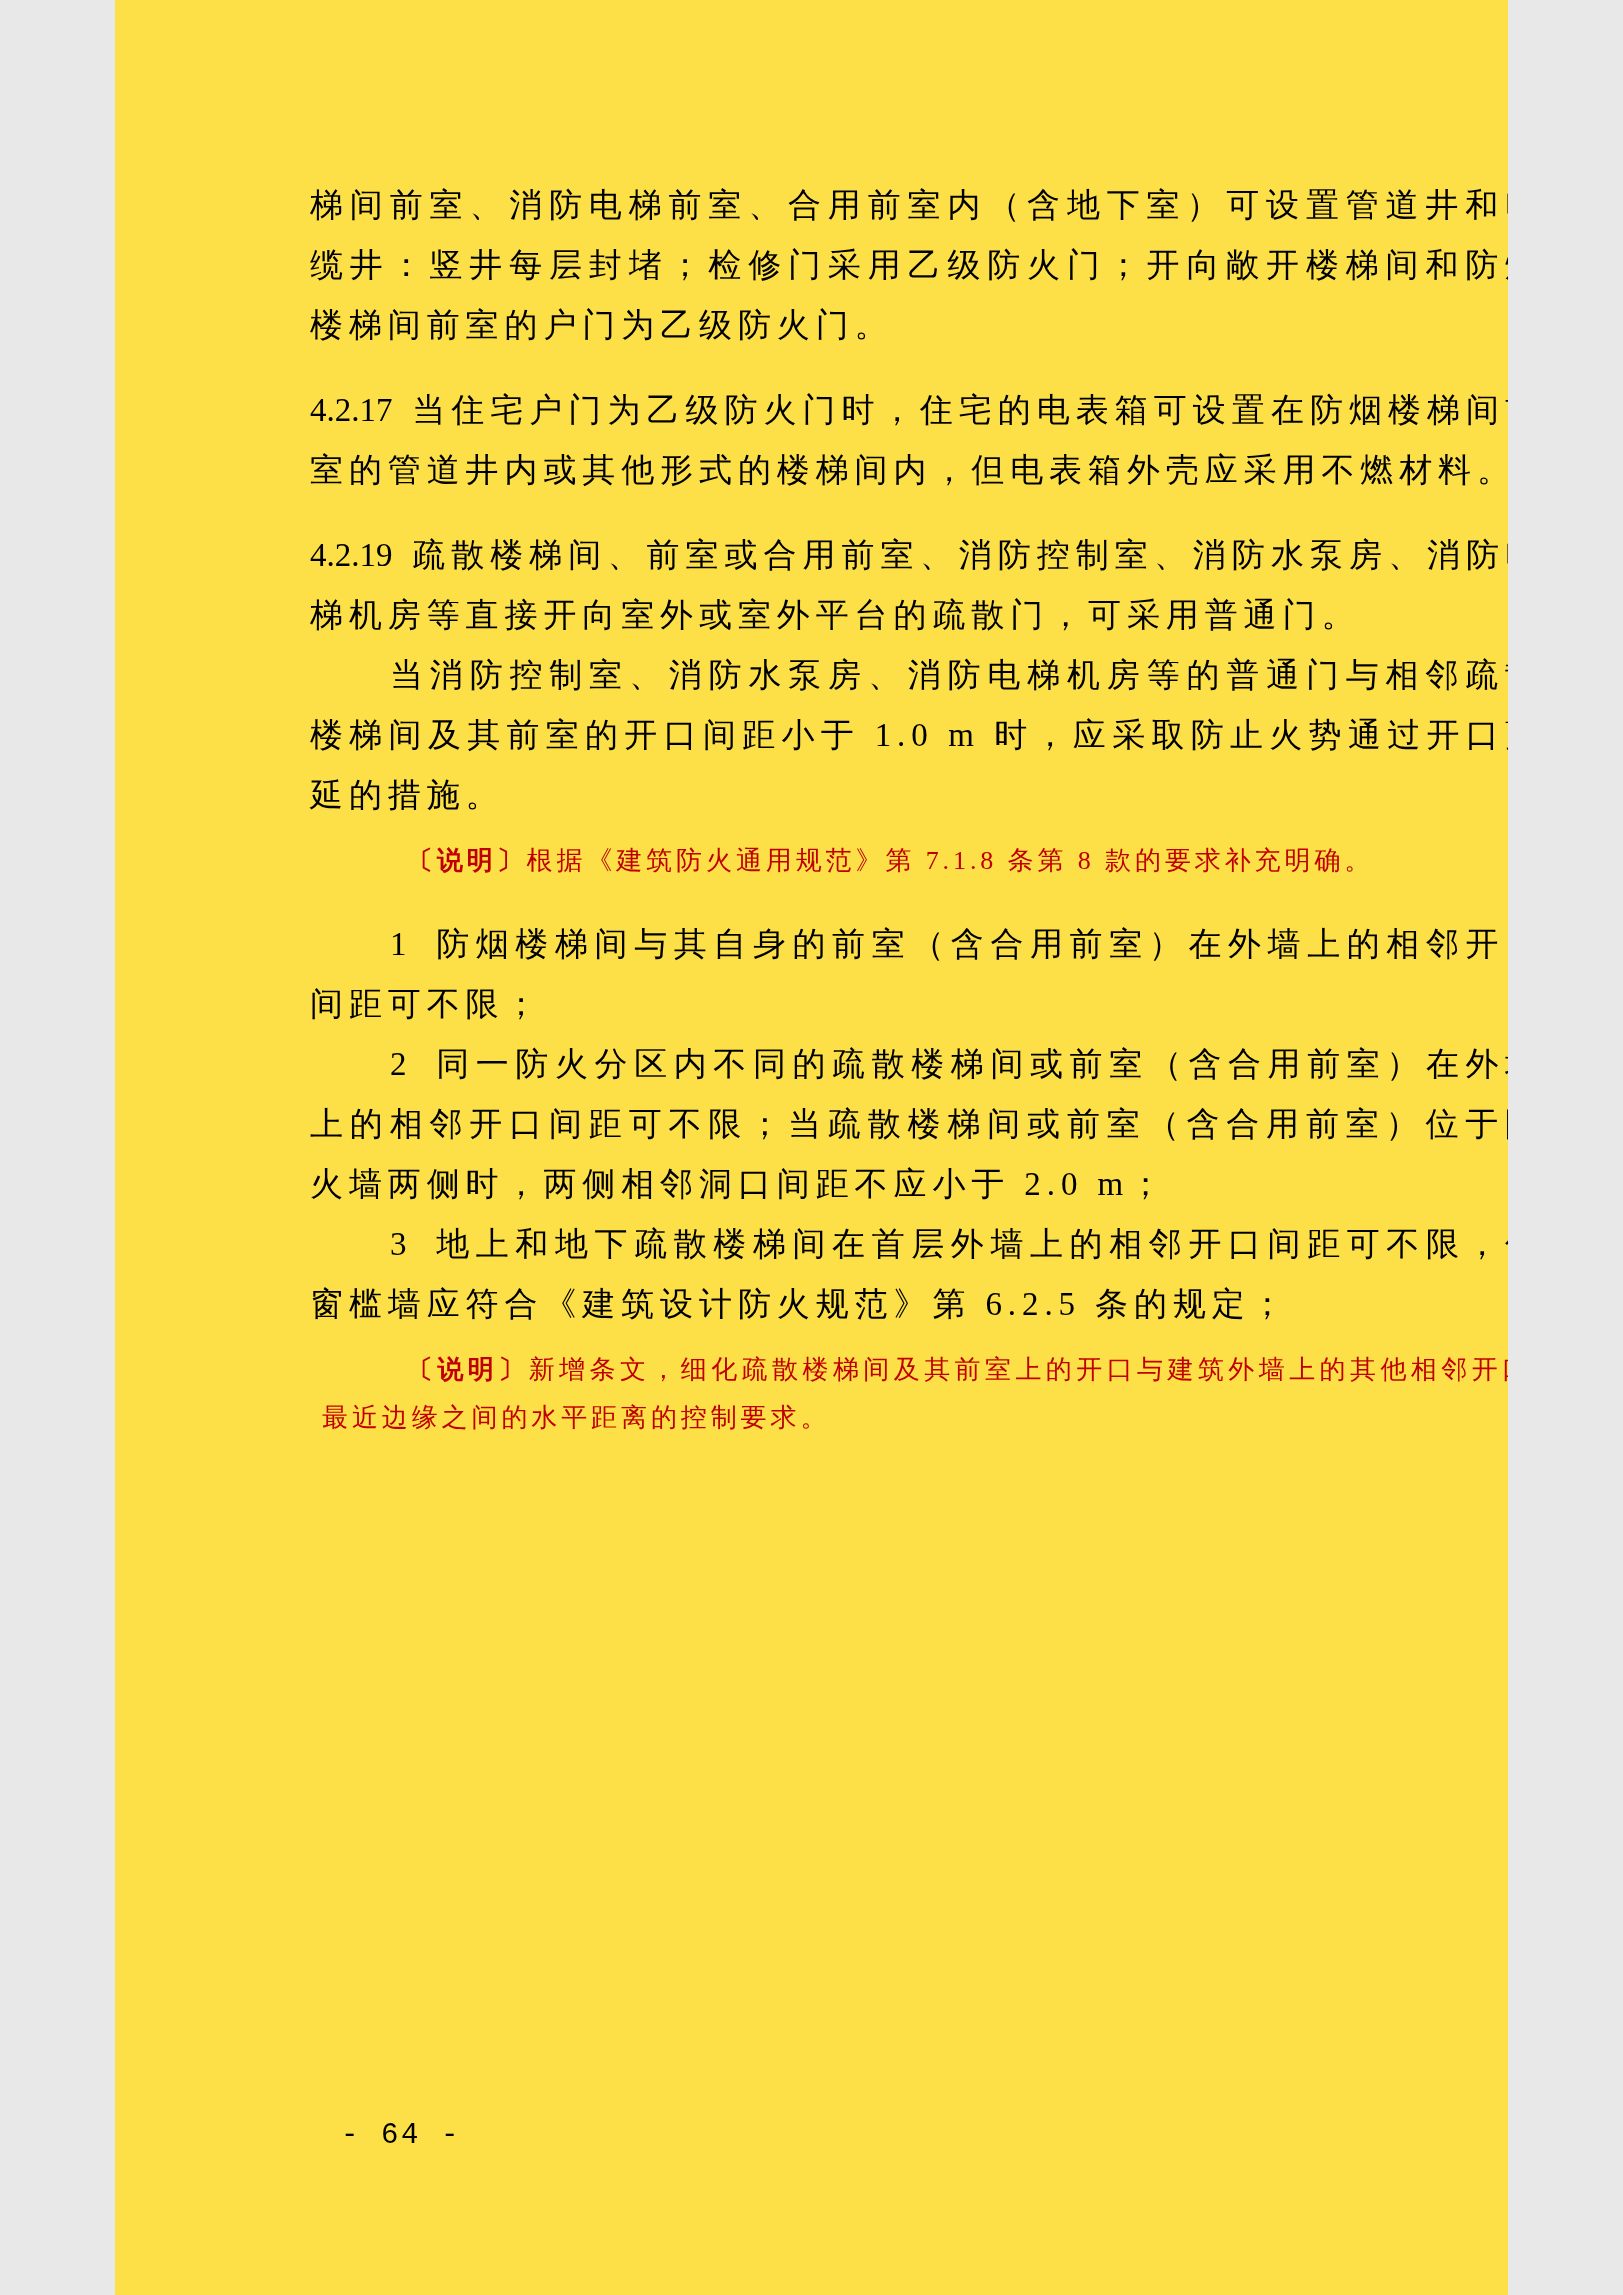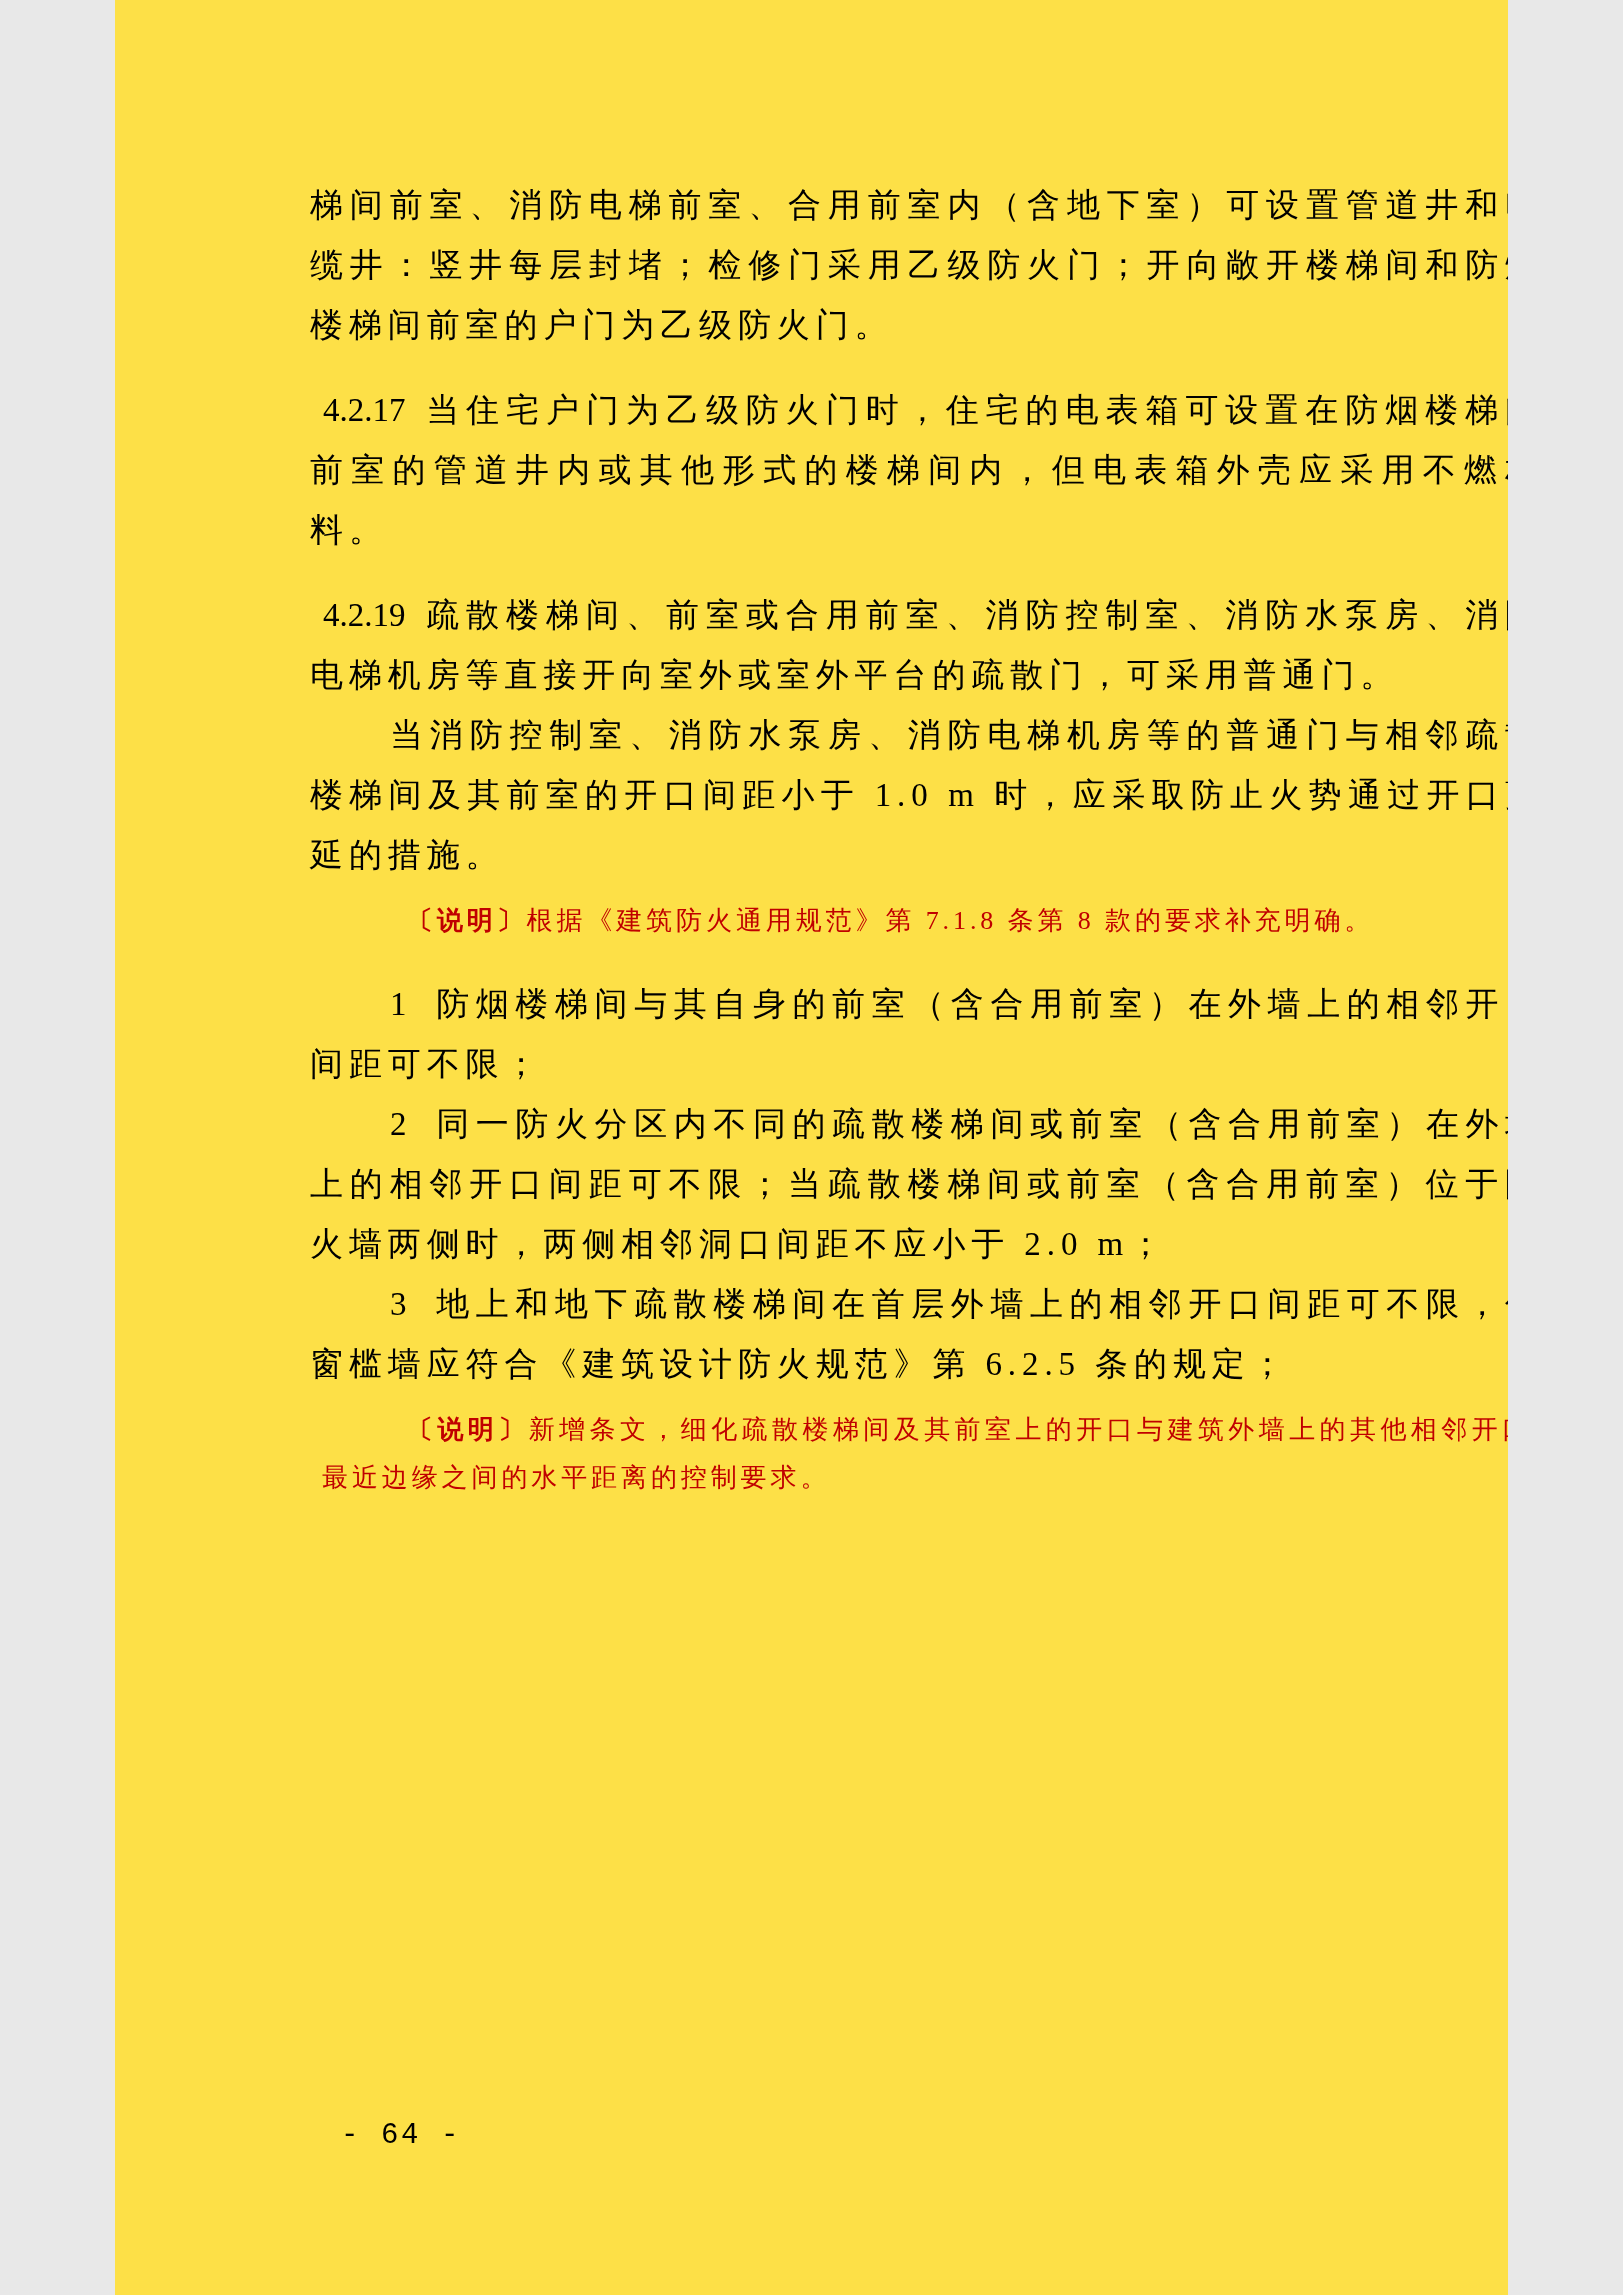--- a/index.html
+++ b/index.html
@@ -30,21 +30,20 @@
     color: #000000;
     text-align: justify;
     text-justify: inter-character;
   }
   p.mb-lg { margin-bottom: 25px; }
   p.mb-md { margin-bottom: 18.3px; }
   span.sec-num {
     font-family: "Liberation Serif", serif;
     letter-spacing: 0;
     margin-right: 19.6px;
-    margin-left: 13px;
   }
   p.indented { text-indent: 80px; }
   span.item-num {
     font-family: "Liberation Serif", serif;
     letter-spacing: 0;
     margin-right: 29px;
   }
   p.note {
     margin: 12px;
     font-size: 26px;

